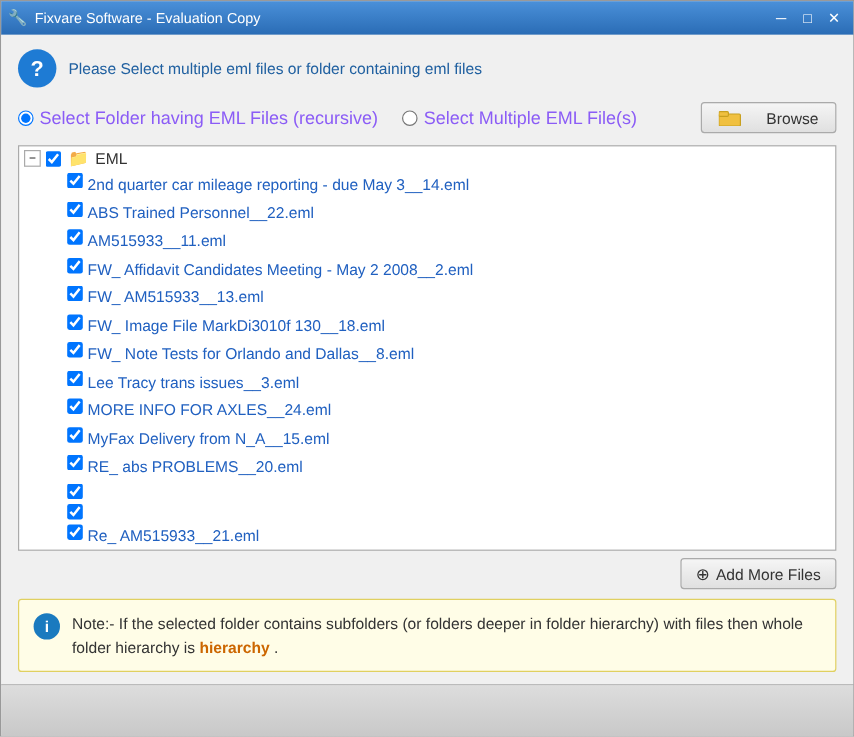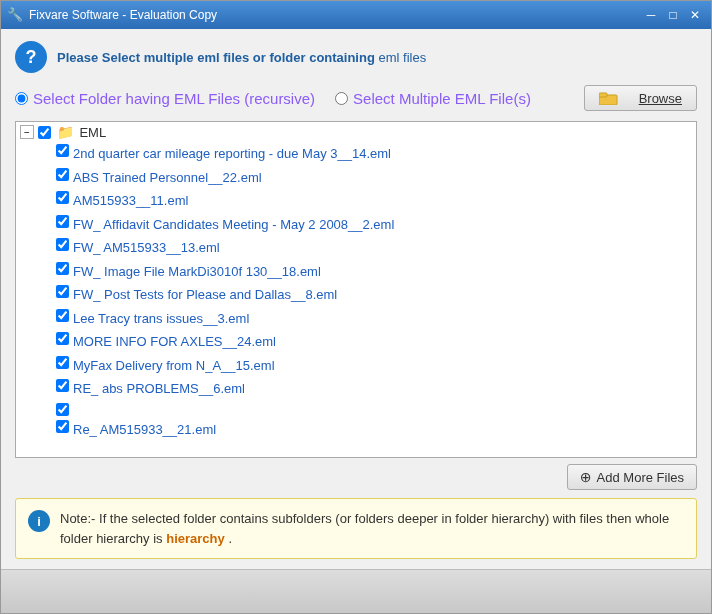--- a/index.html
+++ b/index.html
@@ -92,21 +92,21 @@
       flex-shrink: 0;
     }
 
     .header-text {
       font-size: 13px;
       color: #333;
     }
 
     .header-text span {
       color: #2060a0;
-      font-weight: 700;
+      font-weight: 400;
     }
 
     .radio-section {
       display: flex;
       align-items: center;
       margin-bottom: 10px;
       gap: 20px;
     }
 
     .radio-option {
@@ -130,21 +130,20 @@
       background: linear-gradient(to bottom, #f5f5f5, #e0e0e0);
       border: 1px solid #aaa;
       border-radius: 3px;
       padding: 4px 14px;
       font-size: 13px;
       cursor: pointer;
       display: flex;
       align-items: center;
       gap: 20px;
       color: #333;
-      text-decoration: underline;
     }
 
     .browse-icon {
       width: 20px;
       height: 16px;
       display: flex;
       align-items: center;
       justify-content: center;
     }
 
@@ -370,37 +369,40 @@
           <div class="tree-item">
             <input type="checkbox" class="cb" checked="" style="">
             <a class="file-link" href="#">FW_ AM515933__13.eml</a>
           </div>
           <div class="tree-item">
             <input type="checkbox" class="cb" checked="" style="">
             <a class="file-link" href="#">FW_ Image File MarkDi3010f 130__18.eml</a>
           </div>
           <div class="tree-item">
             <input type="checkbox" class="cb" checked="" style="">
-            <a class="file-link" href="#">FW_ Post Tests for Please and Dallas__8.eml</a>
+            <a class="file-link" href="#">FW_ Note Tests for Orlando and Dallas__8.eml</a>
           </div>
           <div class="tree-item">
             <input type="checkbox" class="cb" checked="" style="">
             <a class="file-link" href="#">Lee Tracy trans issues__3.eml</a>
           </div>
           <div class="tree-item">
             <input type="checkbox" class="cb" checked="" style="">
             <a class="file-link" href="#">MORE INFO FOR AXLES__24.eml</a>
           </div>
           <div class="tree-item">
             <input type="checkbox" class="cb" checked="" style="">
             <a class="file-link" href="#">MyFax Delivery from N_A__15.eml</a>
           </div>
           <div class="tree-item">
             <input type="checkbox" class="cb" checked="" style="">
-            <a class="file-link" href="#">RE_ abs PROBLEMS__6.eml</a>
+            <a class="file-link" href="#">RE_ abs PROBLEMS__20.eml</a>
+          </div>
+          <div class="tree-item">
+            <input type="checkbox" class="cb" checked="" style="">
           </div>
           <div class="tree-item">
             <input type="checkbox" class="cb" checked="" style="">
           </div>
           <div class="tree-item">
             <input type="checkbox" class="cb" checked="" style="">
             <a class="file-link" href="#">Re_ AM515933__21.eml</a>
           </div>
         </div>
       </div>

